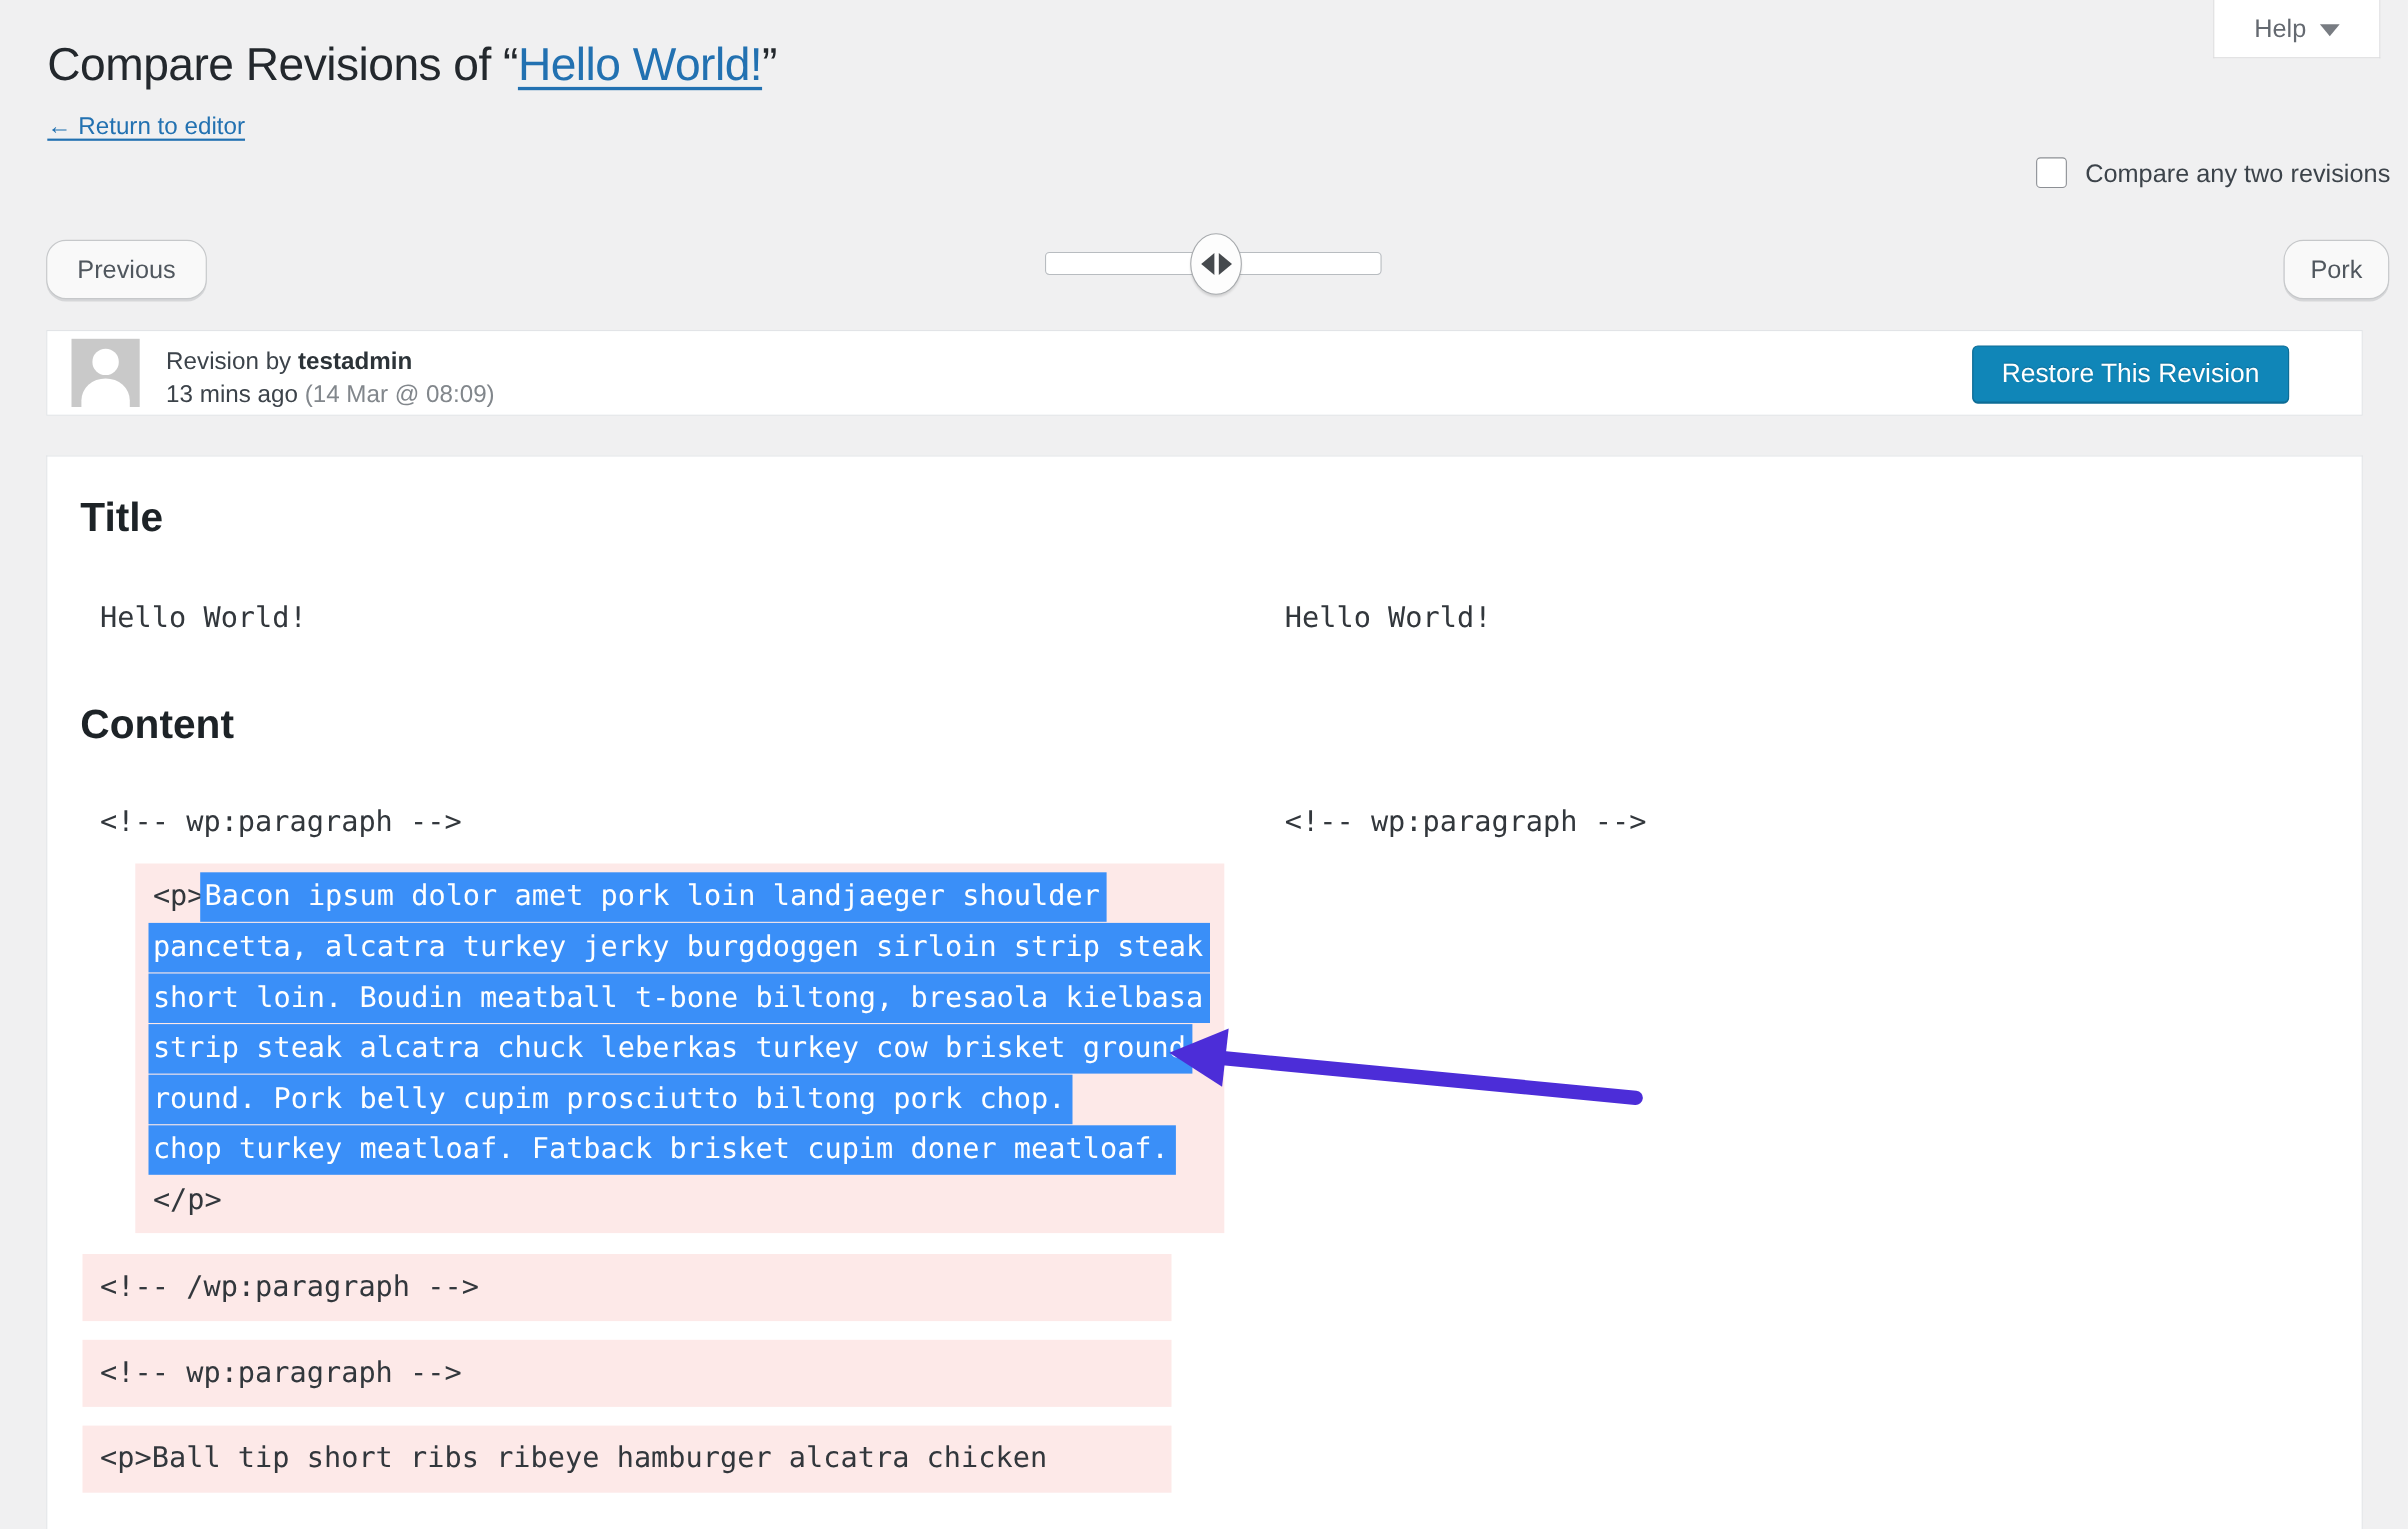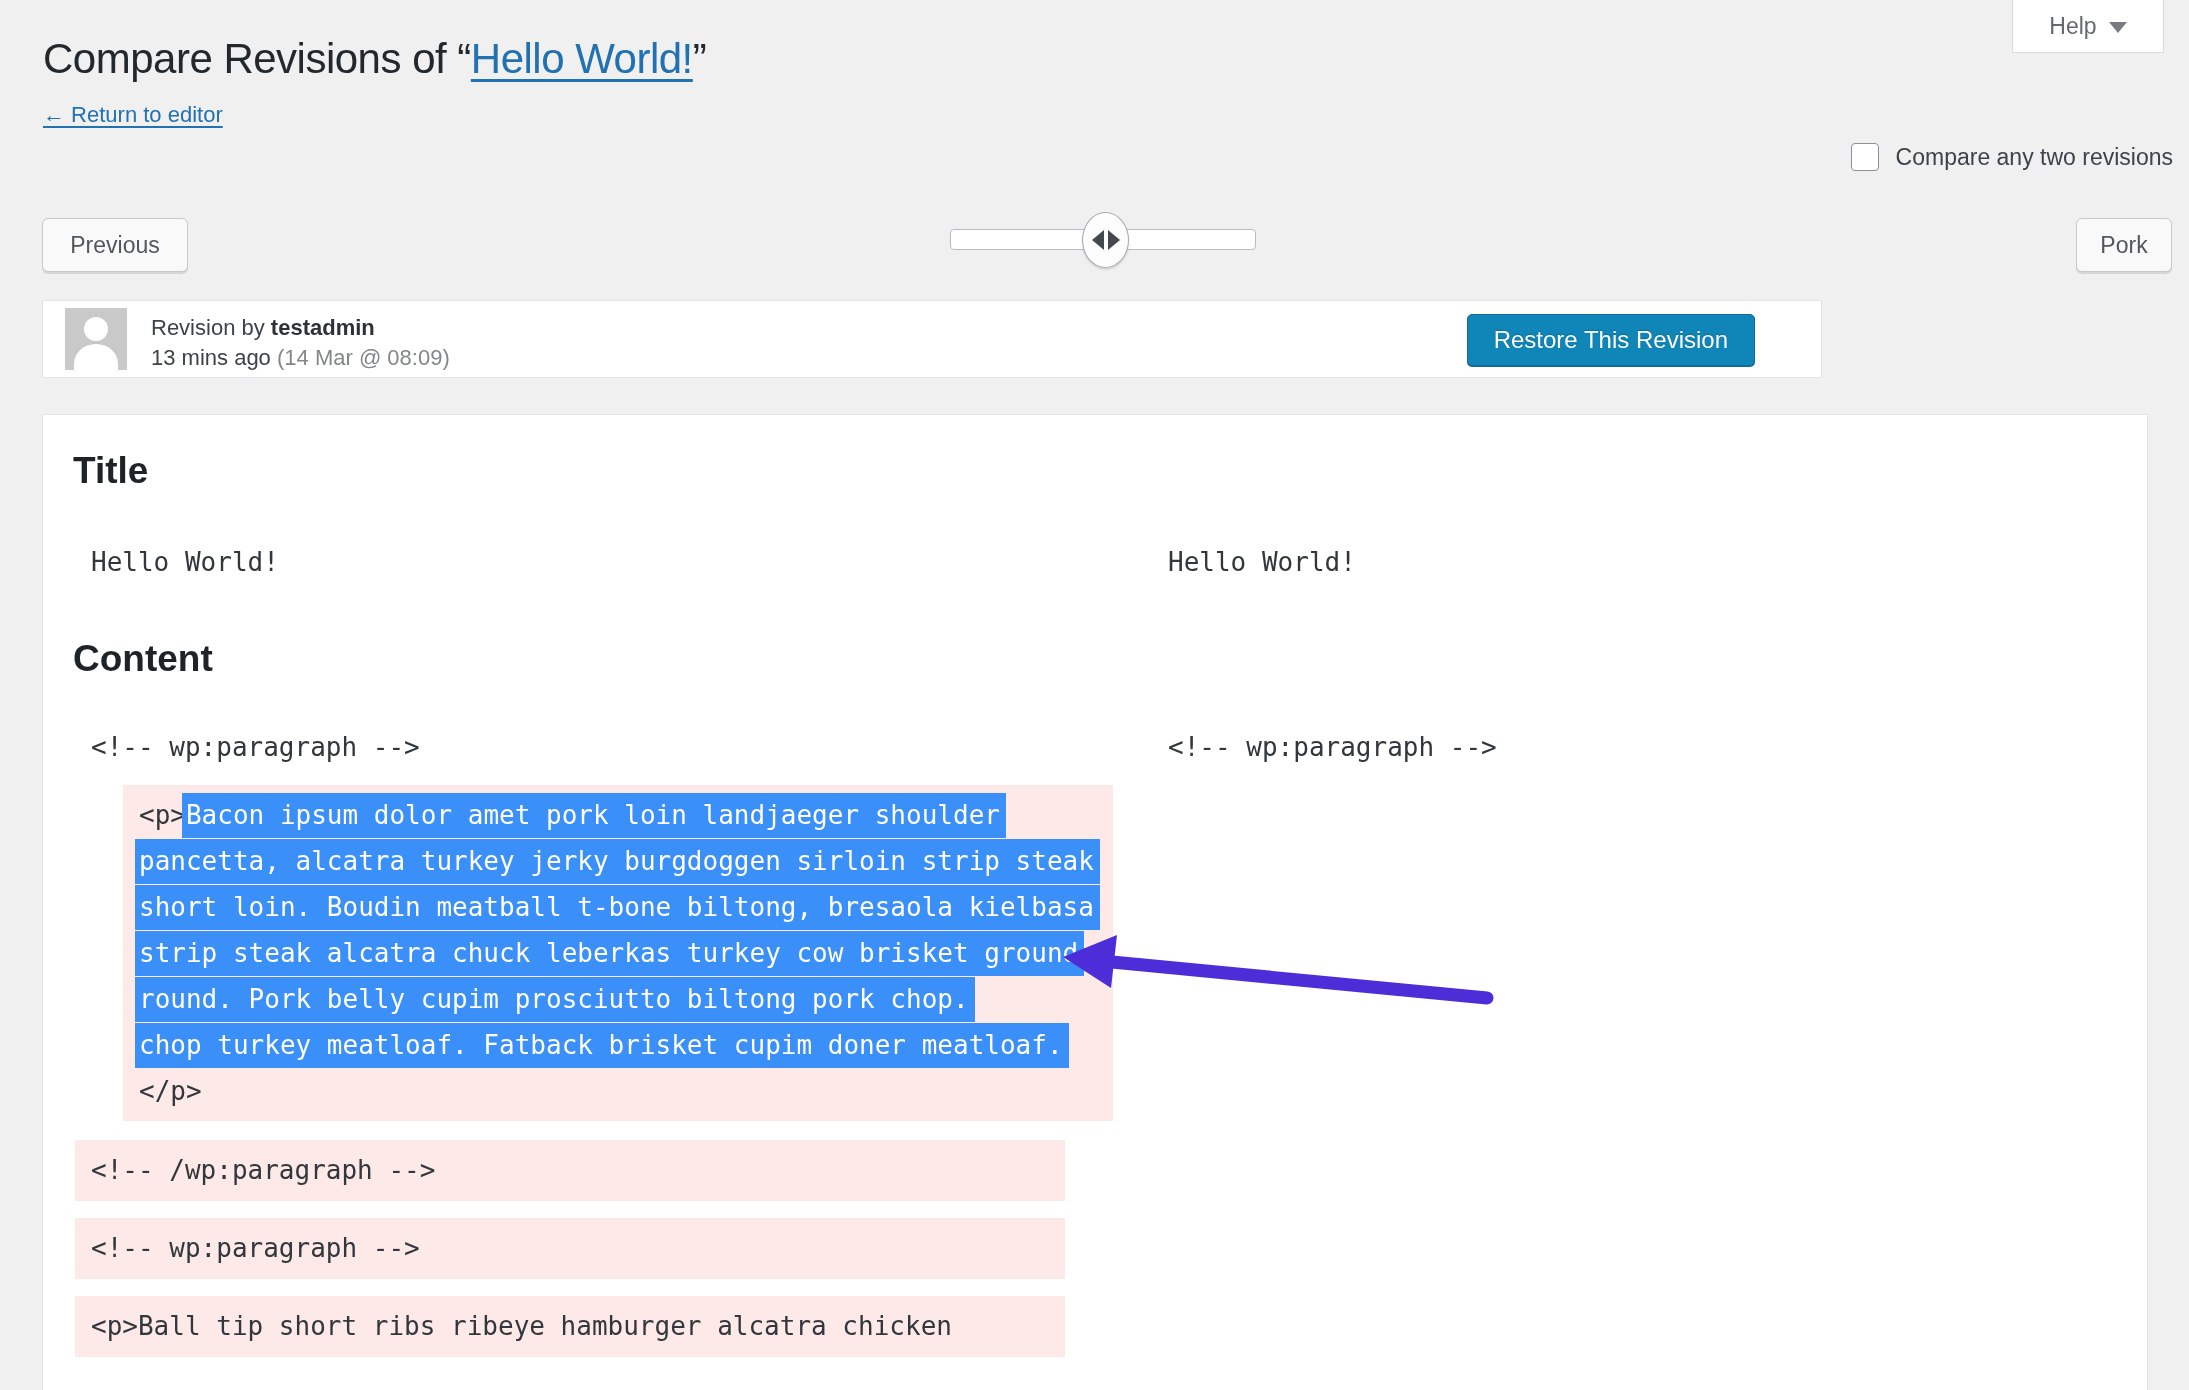--- a/index.html
+++ b/index.html
@@ -40,42 +40,42 @@
   }
   .checkbox {
     width:28px; height:28px; background:#fff;
     border:1px solid #8c8f94; border-radius:4px; display:inline-block;
   }
   .compare-two .cb-label { font-size:23px; color:#3c434a; }
 
   
   .btn {
     position:absolute; top:218px; height:54px;
-    background:#f9f9f9; border:1px solid #c6c8ca; border-radius:6px;
+    background:#f9f9f9; border:1px solid #c6c8ca; border-radius:18px;
     box-shadow:0 2px 0 #d5d6d8; color:#50575e; font-size:23px;
     font-family:"Liberation Sans", sans-serif; cursor:pointer;
   }
   .btn.prev { left:42px; width:146px; }
   .btn.next { right:17px; width:96px; }
   .slider {
     position:absolute; left:950px; top:229px; width:306px; height:21px;
     background:#ffffff; border:1px solid #b8bcc0; border-radius:4px; cursor:pointer;
   }
   .slider-thumb {
     position:absolute; left:131px; top:-18px; width:47px; height:56px;
     background:#fdfdfd; border:1px solid #a7aaad; border-radius:50%;
     box-shadow:0 2px 2px rgba(0,0,0,0.12);
     display:flex; align-items:center; justify-content:center; gap:4px; cursor:grab;
   }
   .tri-left  { width:0; height:0; border-top:10px solid transparent; border-bottom:10px solid transparent; border-right:12px solid #45494d; }
   .tri-right { width:0; height:0; border-top:10px solid transparent; border-bottom:10px solid transparent; border-left:12px solid #45494d; }
 
   
   .rev-bar {
-    position:absolute; left:42px; top:300px; width:1780px; height:78px;
+    position:absolute; left:42px; top:300px; width:2106px; height:78px;
     background:#ffffff; border:1px solid #e2e4e7;
   }
   .avatar {
     position:absolute; left:22px; top:7px; width:62px; height:62px;
     background:#c9c9c9; overflow:hidden;
   }
   .avatar::before {
     content:""; position:absolute; left:50%; top:9px; transform:translateX(-50%);
     width:24px; height:24px; border-radius:50%; background:#fff;
   }

